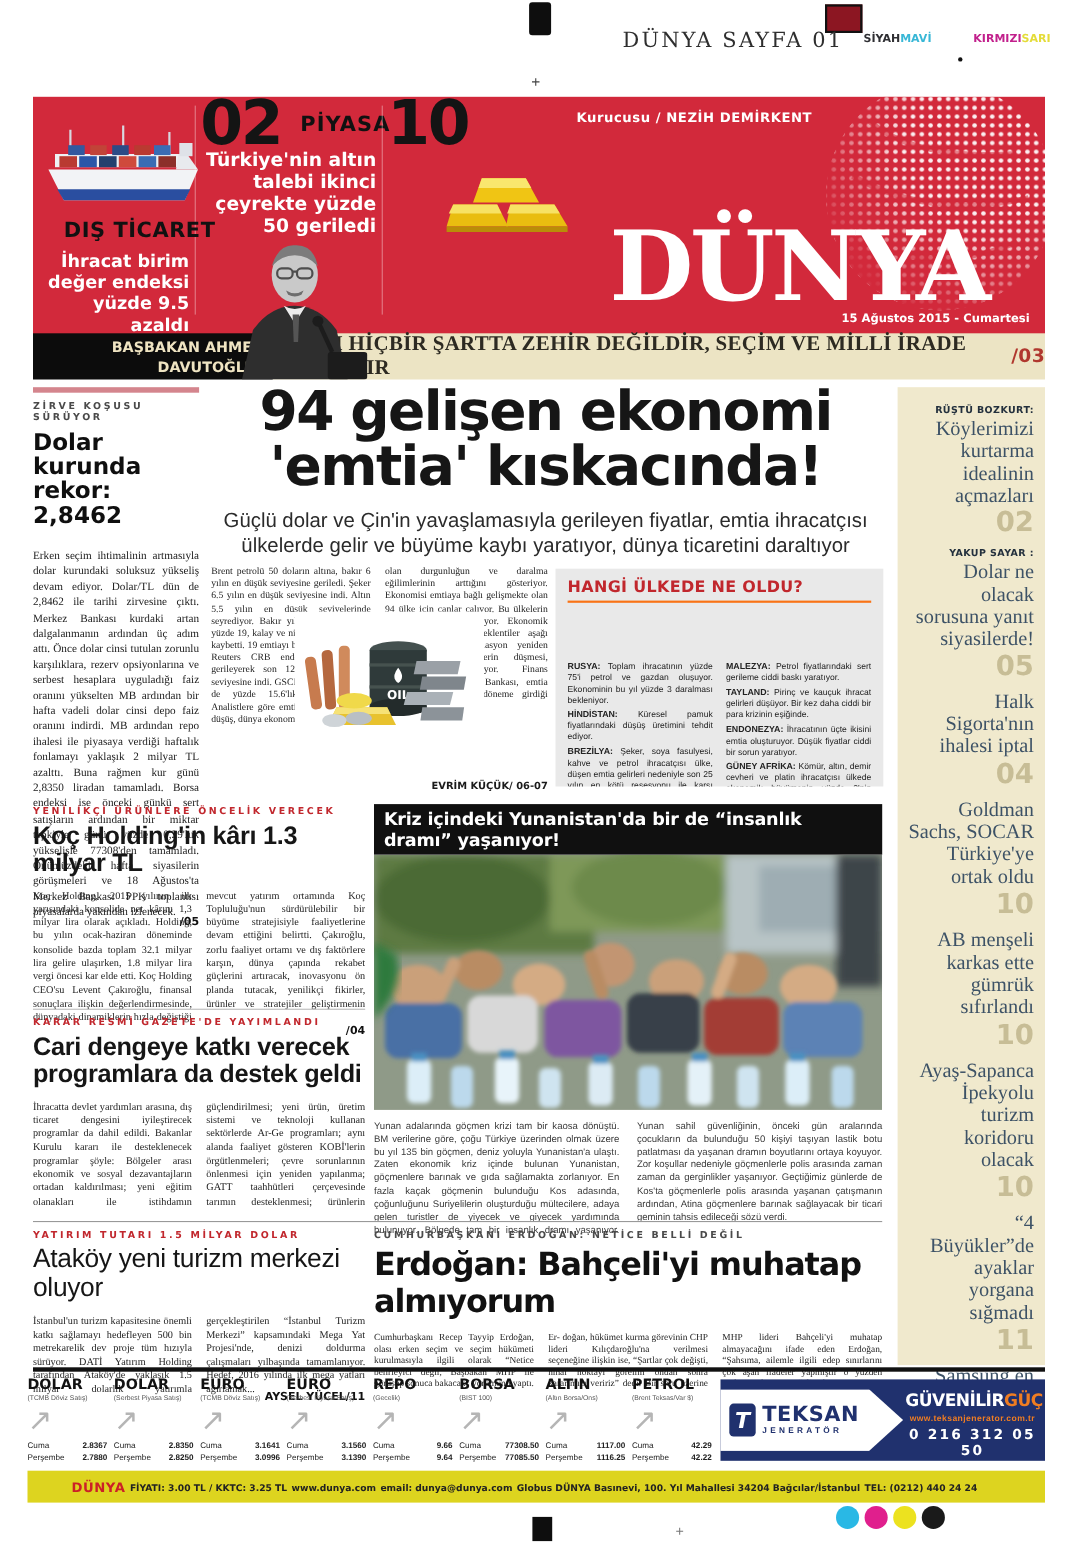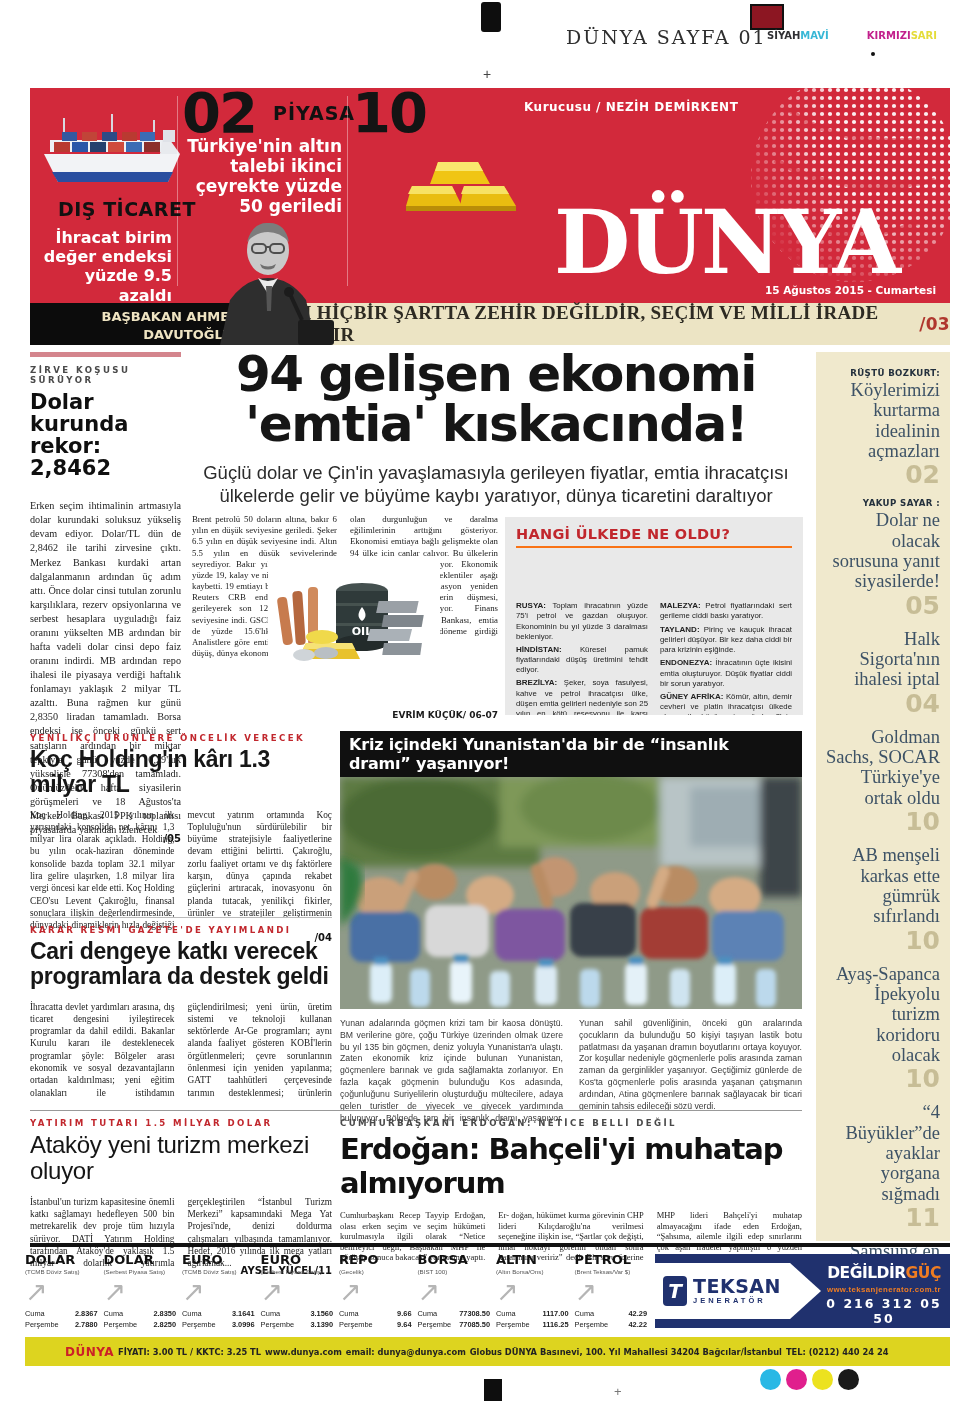--- a/index.html
+++ b/index.html
@@ -3,21 +3,21 @@
 <meta charset="utf-8">
 <style>
   html,body{margin:0;padding:0;background:#ffffff;}
   .page{position:relative;width:980px;height:1408px;background:#fff;overflow:hidden;
         font-family:"Liberation Sans",sans-serif;color:#1a1a1a;}
 
   
   .reg-rect-top{position:absolute;left:481px;top:2px;width:20px;height:30px;background:#0e0e0e;border-radius:3px;}
   .reg-box-tr{position:absolute;left:750px;top:4px;width:30px;height:22px;background:#8c1622;border:2px solid #111;}
   .proof-label{position:absolute;left:566px;top:26px;font-family:"DejaVu Serif",serif;font-size:19px;letter-spacing:2px;color:#2e2e2e;}
-  .color-bar{position:absolute;left:767px;top:30px;width:162px;display:flex;justify-content:space-between;font-size:10px;font-weight:bold;font-family:"DejaVu Sans",sans-serif;}
+  .color-bar{position:absolute;left:785px;top:30px;width:162px;display:flex;justify-content:space-between;font-size:10px;font-weight:bold;font-family:"DejaVu Sans",sans-serif;}
   .c-siyah{color:#2f2f33;} .c-mavi{color:#38b7d6;} .c-kirmizi{color:#c2208c;margin-left:38px;} .c-sari{color:#e4dc39;}
   .reg-plus{position:absolute;left:483px;top:66px;font-size:14px;color:#444;}
   .reg-dot{position:absolute;left:871px;top:52px;width:4px;height:4px;border-radius:50%;background:#111;}
 
   
   .masthead{position:absolute;left:30px;top:88px;width:920px;height:217px;background:#d2293b;overflow:hidden;}
   .mh-divider{position:absolute;top:8px;width:1px;height:190px;background:rgba(255,255,255,.38);}
   .mh-num{position:absolute;top:-8px;font-family:"DejaVu Sans",sans-serif;font-weight:bold;font-size:56px;color:#141414;letter-spacing:-2px;}
   .mh-piyasa{position:absolute;left:243px;top:14px;font-weight:bold;font-size:19px;color:#111;letter-spacing:1px;font-family:"DejaVu Sans",sans-serif;}
   .mh-promo{position:absolute;left:150px;top:48px;width:162px;text-align:right;color:#fff;font-weight:bold;font-size:17px;line-height:1.18;font-family:"DejaVu Sans",sans-serif;}
@@ -575,21 +575,21 @@
   <div class="ad">
     <div class="ad-white">
       <div class="t-mark">T</div>
       <div class="ad-brand">
         <div class="b1">TEKSAN</div>
         <div class="b2">JENERATÖR</div>
       </div>
     </div>
     <div class="ad-right">
       <div class="ad-slogan">
-        <span class="w">DEĞİLDİR</span><span class="o">GÜÇ</span>
+        <span class="w">GÜVENİLİR</span><span class="o">GÜÇ</span>
       </div>
       <div class="ad-url">www.teksanjenerator.com.tr</div>
       <div class="ad-phone">0 216 312 05 50</div>
     </div>
   </div>
 
   <div class="footer">
     <span class="brand">DÜNYA</span>
     <span>FİYATI: 3.00 TL / KKTC: 3.25 TL</span>
     <span>www.dunya.com</span>

